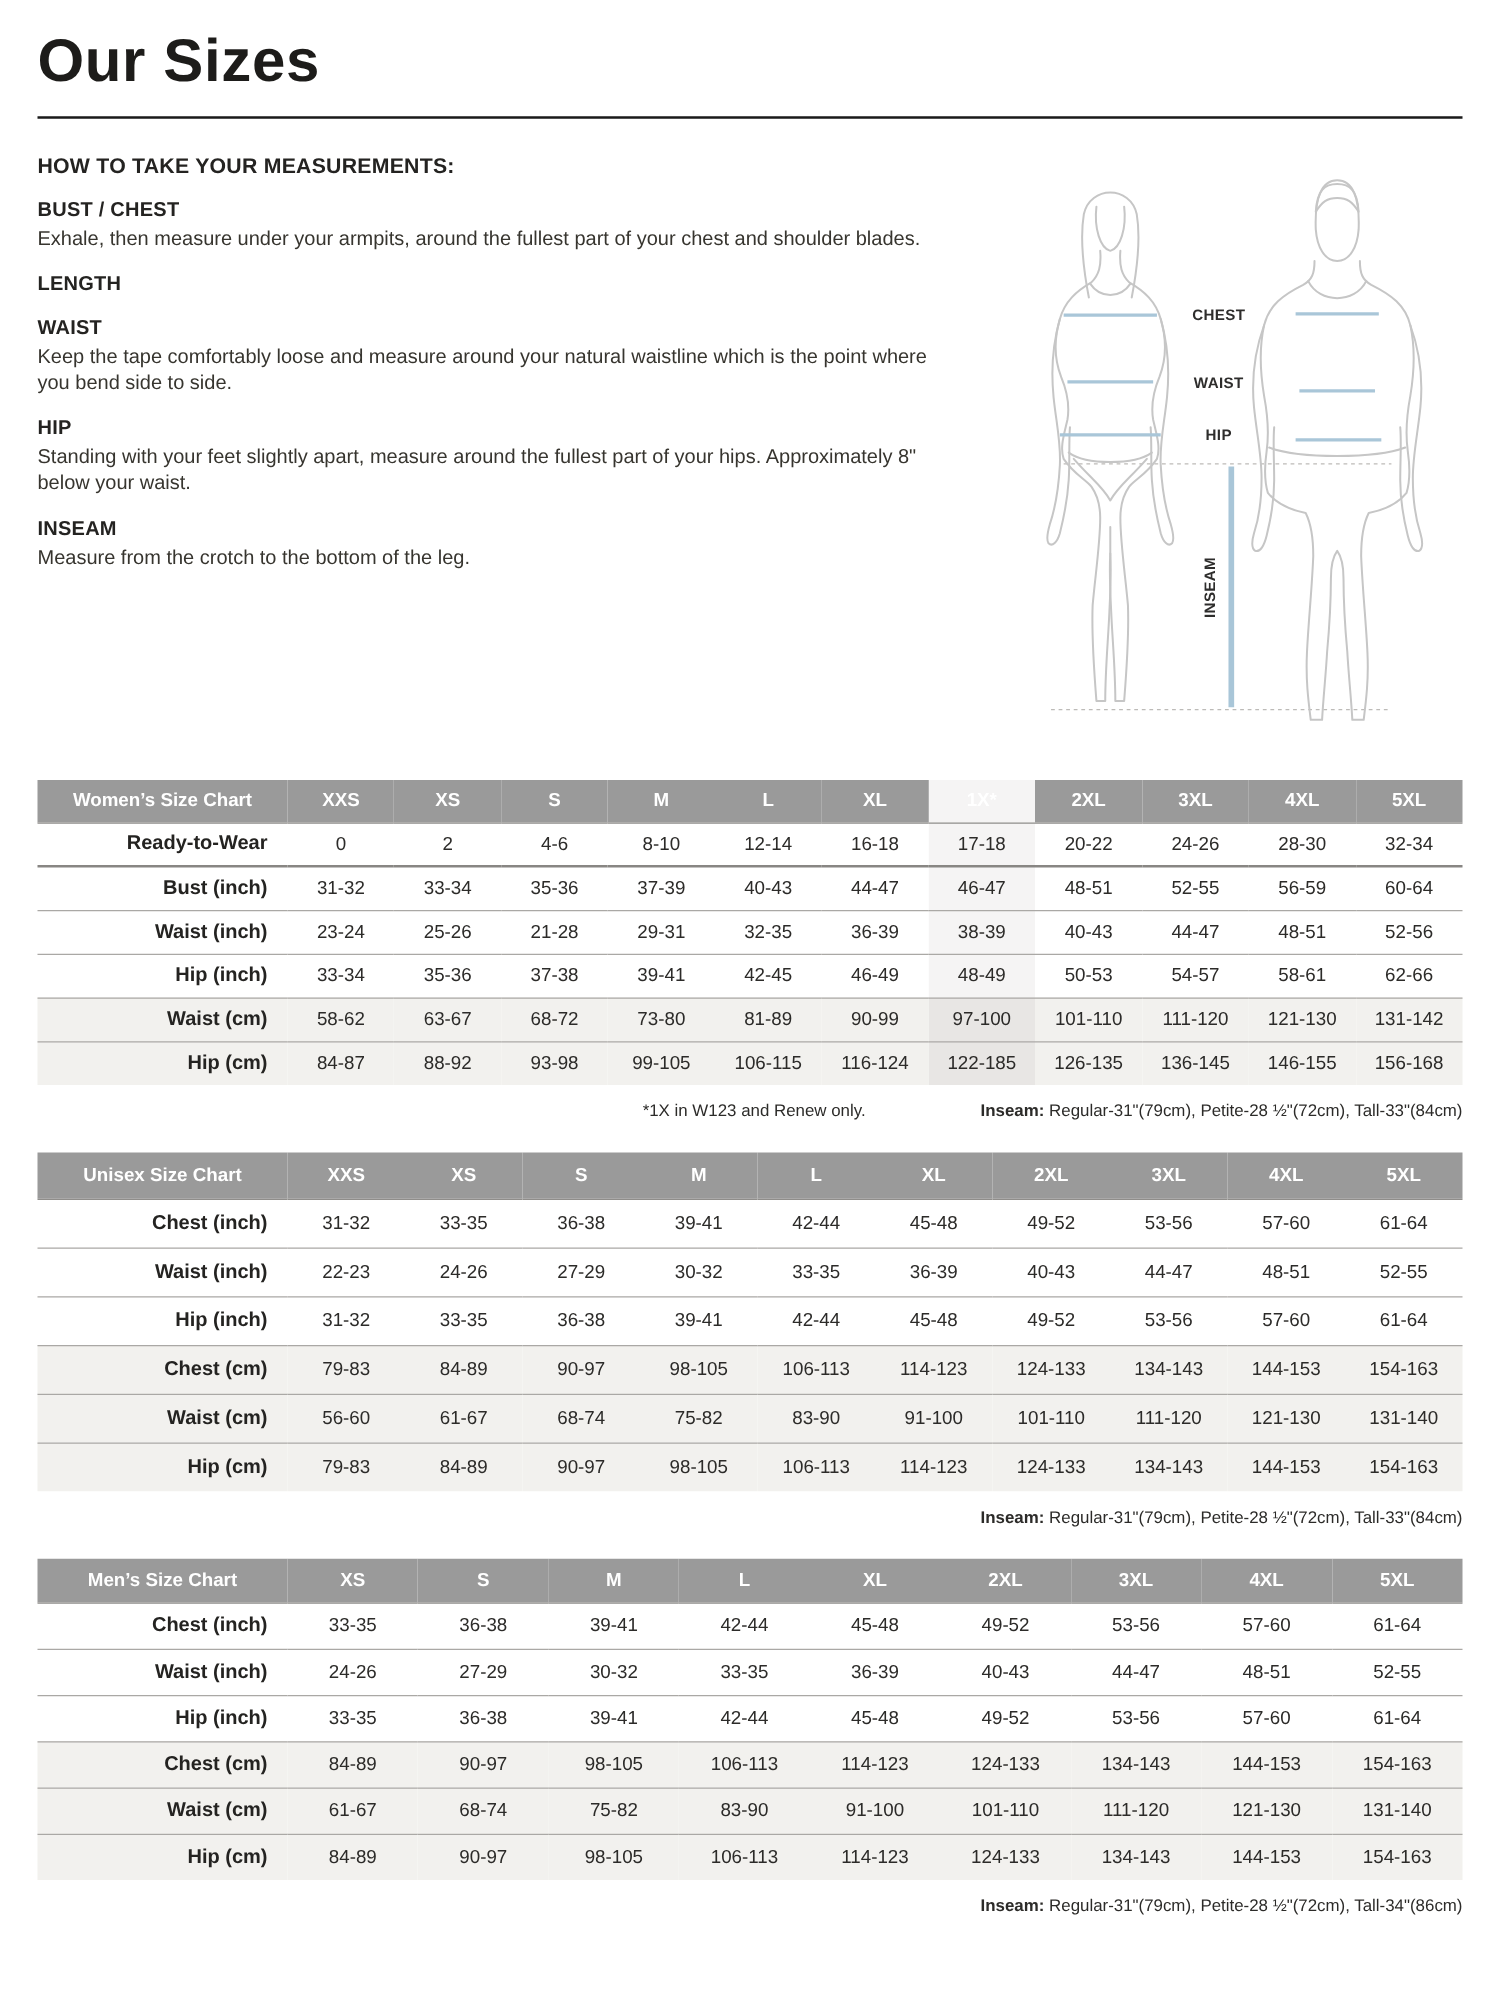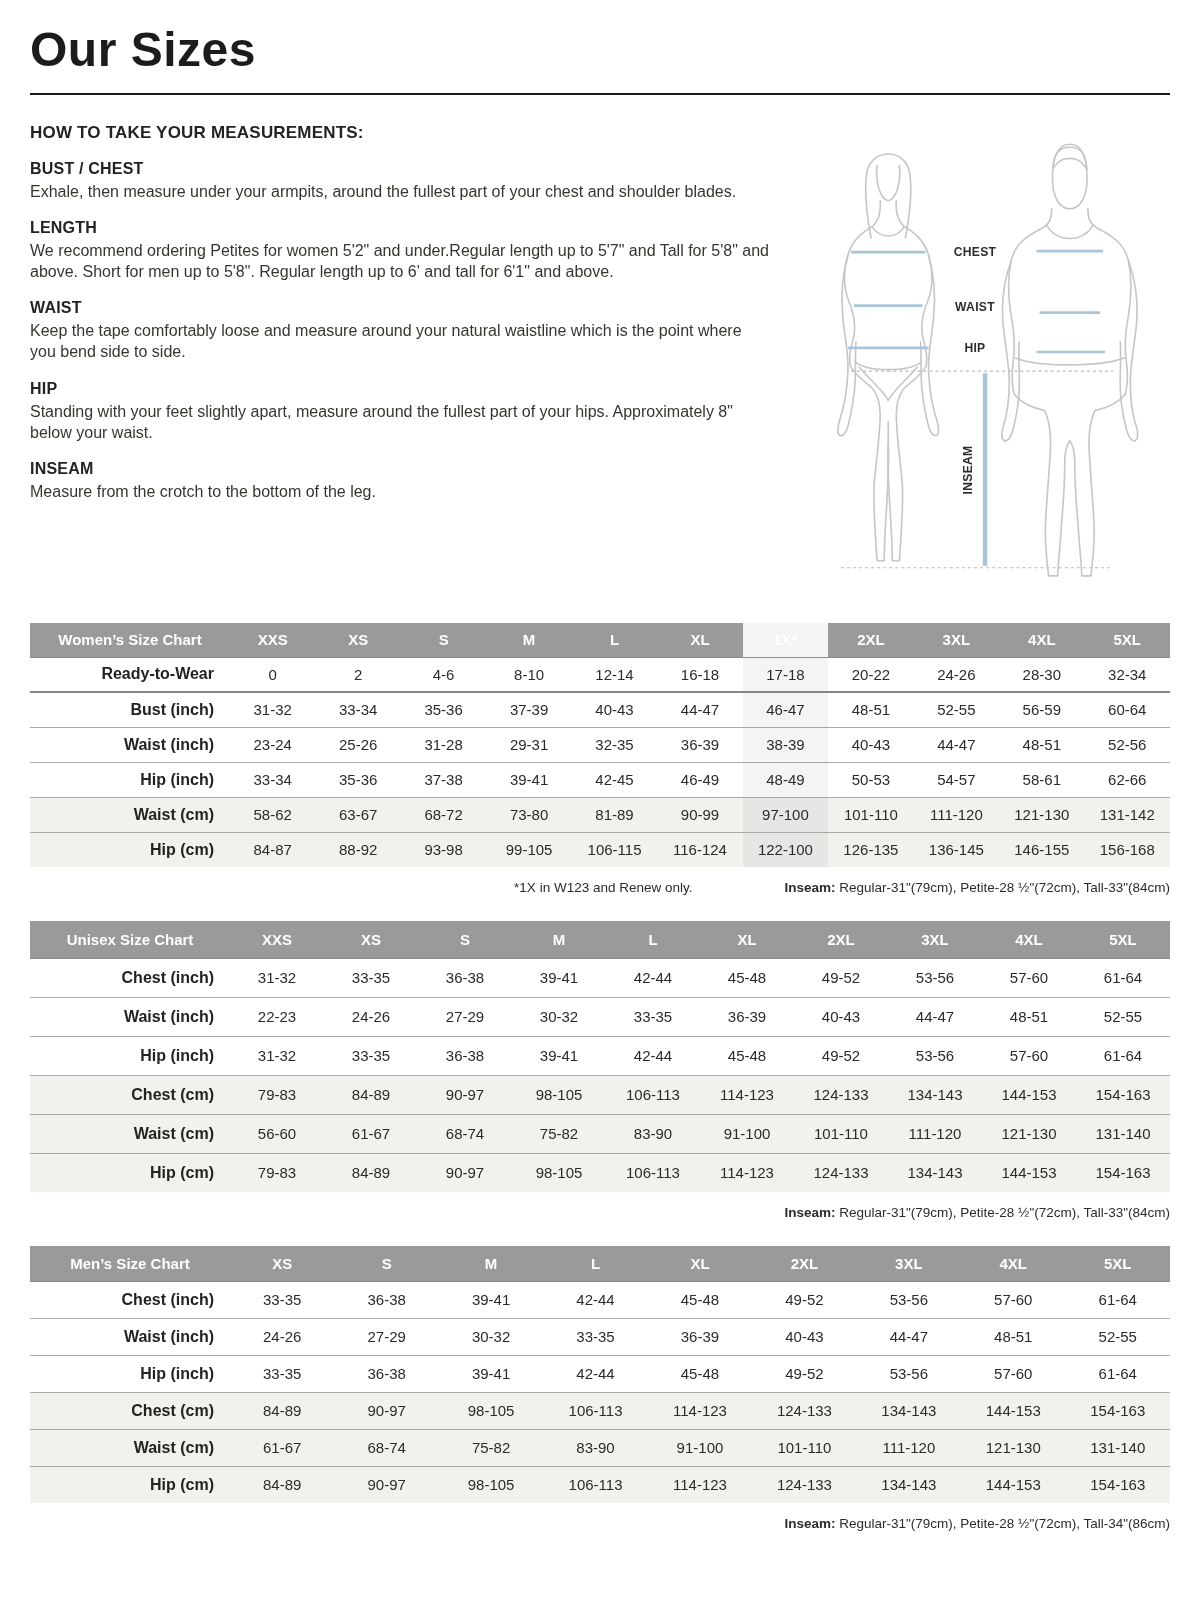--- a/index.html
+++ b/index.html
@@ -70,21 +70,20 @@
   <hr class="title-divider">
 
   <div class="content-row">
     <div class="instructions">
       <h2>HOW TO TAKE YOUR MEASUREMENTS:</h2>
 
       <h3>BUST / CHEST</h3>
       <p>Exhale, then measure under your armpits, around the fullest part of your chest and shoulder blades.</p>
 
       <h3>LENGTH</h3>
-      <p>We recommend ordering Petites for women 5'2" and under.Regular length up to 5'7" and Tall for 5'8" and above. Short for men up to 5'8". Regular length up to 6' and tall for 6'1" and above.</p>
 
       <h3>WAIST</h3>
       <p>Keep the tape comfortably loose and measure around your natural waistline which is the point where you bend side to side.</p>
 
       <h3>HIP</h3>
       <p>Standing with your feet slightly apart, measure around the fullest part of your hips. Approximately 8" below your waist.</p>
 
       <h3>INSEAM</h3>
       <p>Measure from the crotch to the bottom of the leg.</p>
     </div>
@@ -176,21 +175,21 @@
           <td class="hl">46-47</td>
           <td>48-51</td>
           <td>52-55</td>
           <td>56-59</td>
           <td>60-64</td>
         </tr>
         <tr>
           <th class="rowlabel">Waist (inch)</th>
           <td>23-24</td>
           <td>25-26</td>
-          <td>31-28</td>
+          <td>21-28</td>
           <td>29-31</td>
           <td>32-35</td>
           <td>36-39</td>
           <td class="hl">38-39</td>
           <td>40-43</td>
           <td>44-47</td>
           <td>48-51</td>
           <td>52-56</td>
         </tr>
         <tr>
@@ -222,21 +221,21 @@
           <td>131-142</td>
         </tr>
         <tr class="shaded">
           <th class="rowlabel">Hip (cm)</th>
           <td>84-87</td>
           <td>88-92</td>
           <td>93-98</td>
           <td>99-105</td>
           <td>106-115</td>
           <td>116-124</td>
-          <td class="hl">122-100</td>
+          <td class="hl">122-185</td>
           <td>126-135</td>
           <td>136-145</td>
           <td>146-155</td>
           <td>156-168</td>
         </tr>
       </tbody>
     </table>
   <div class="footnote-row">
     <span class="fn-left">*1X in W123 and Renew only.</span>
     <span class="fn-right"><span class="fn-bold">Inseam:</span><span> Regular-31"(79cm), Petite-28 ½"(72cm), Tall-33"(84cm)</span></span>

